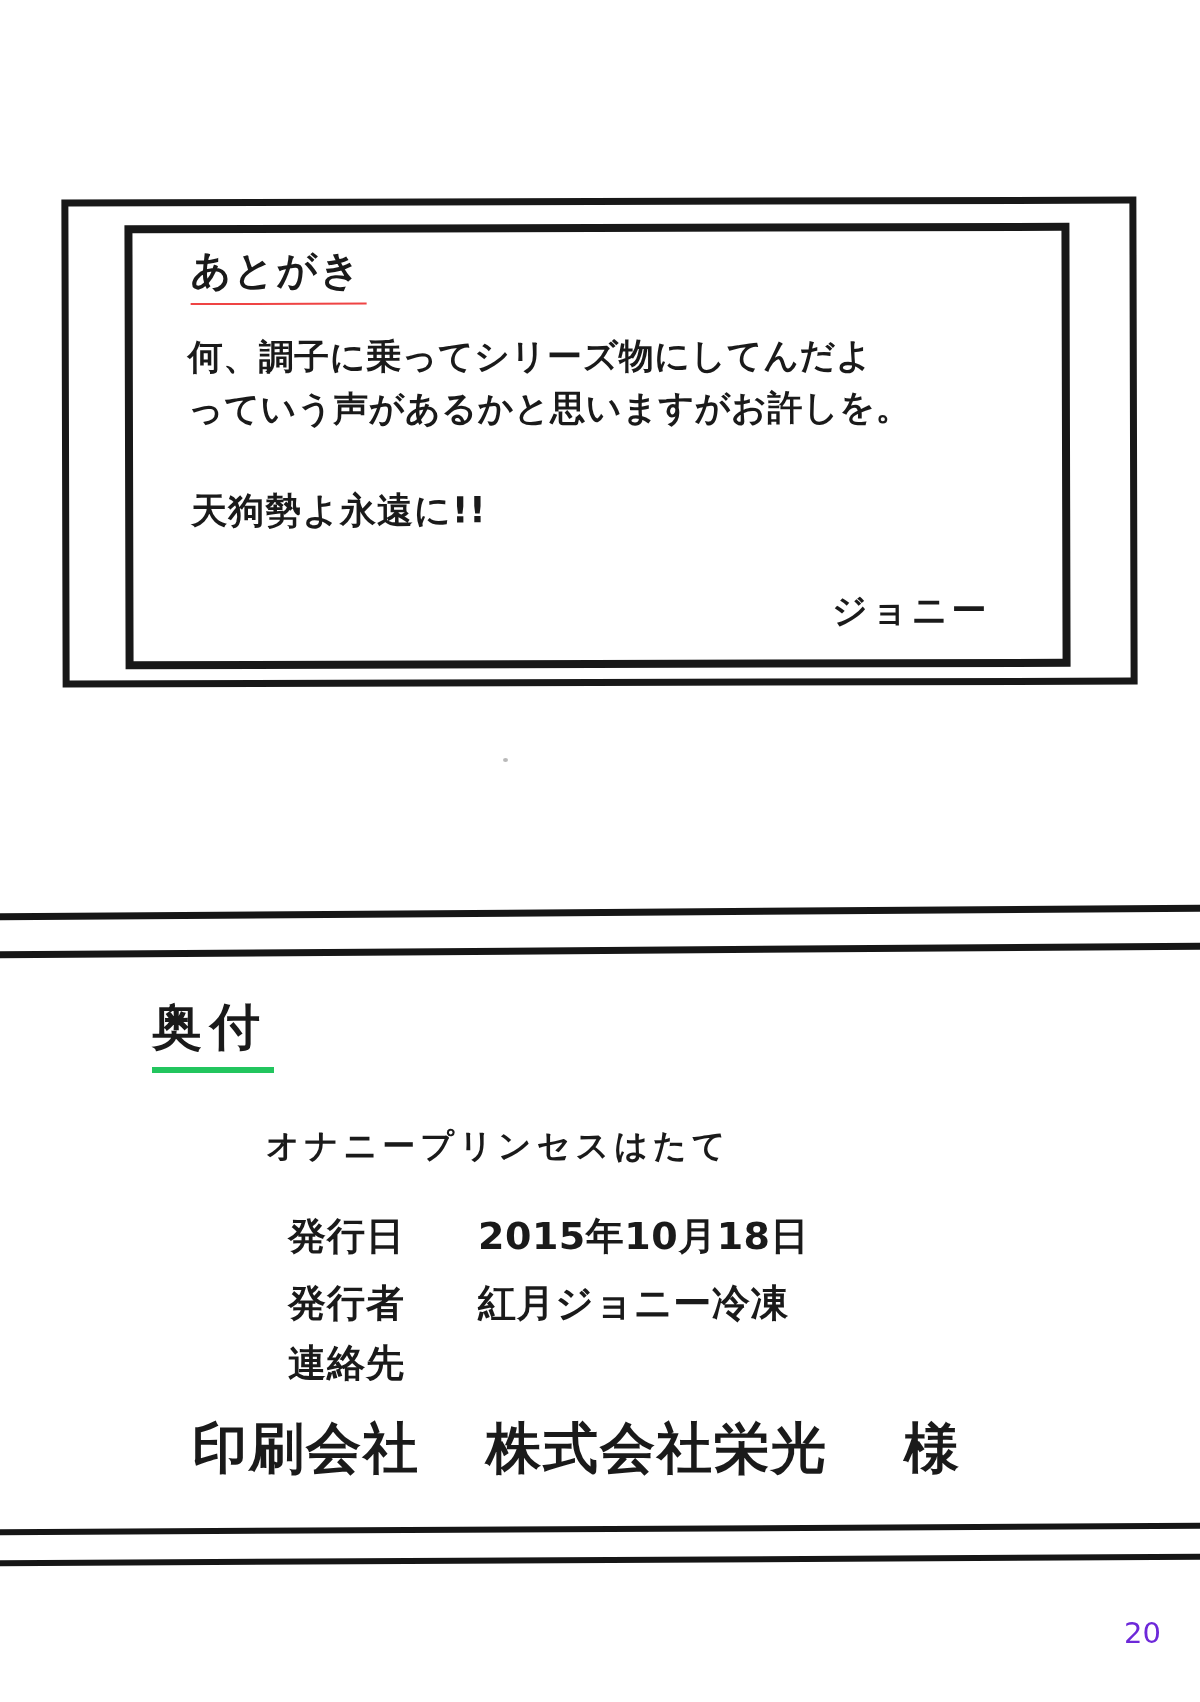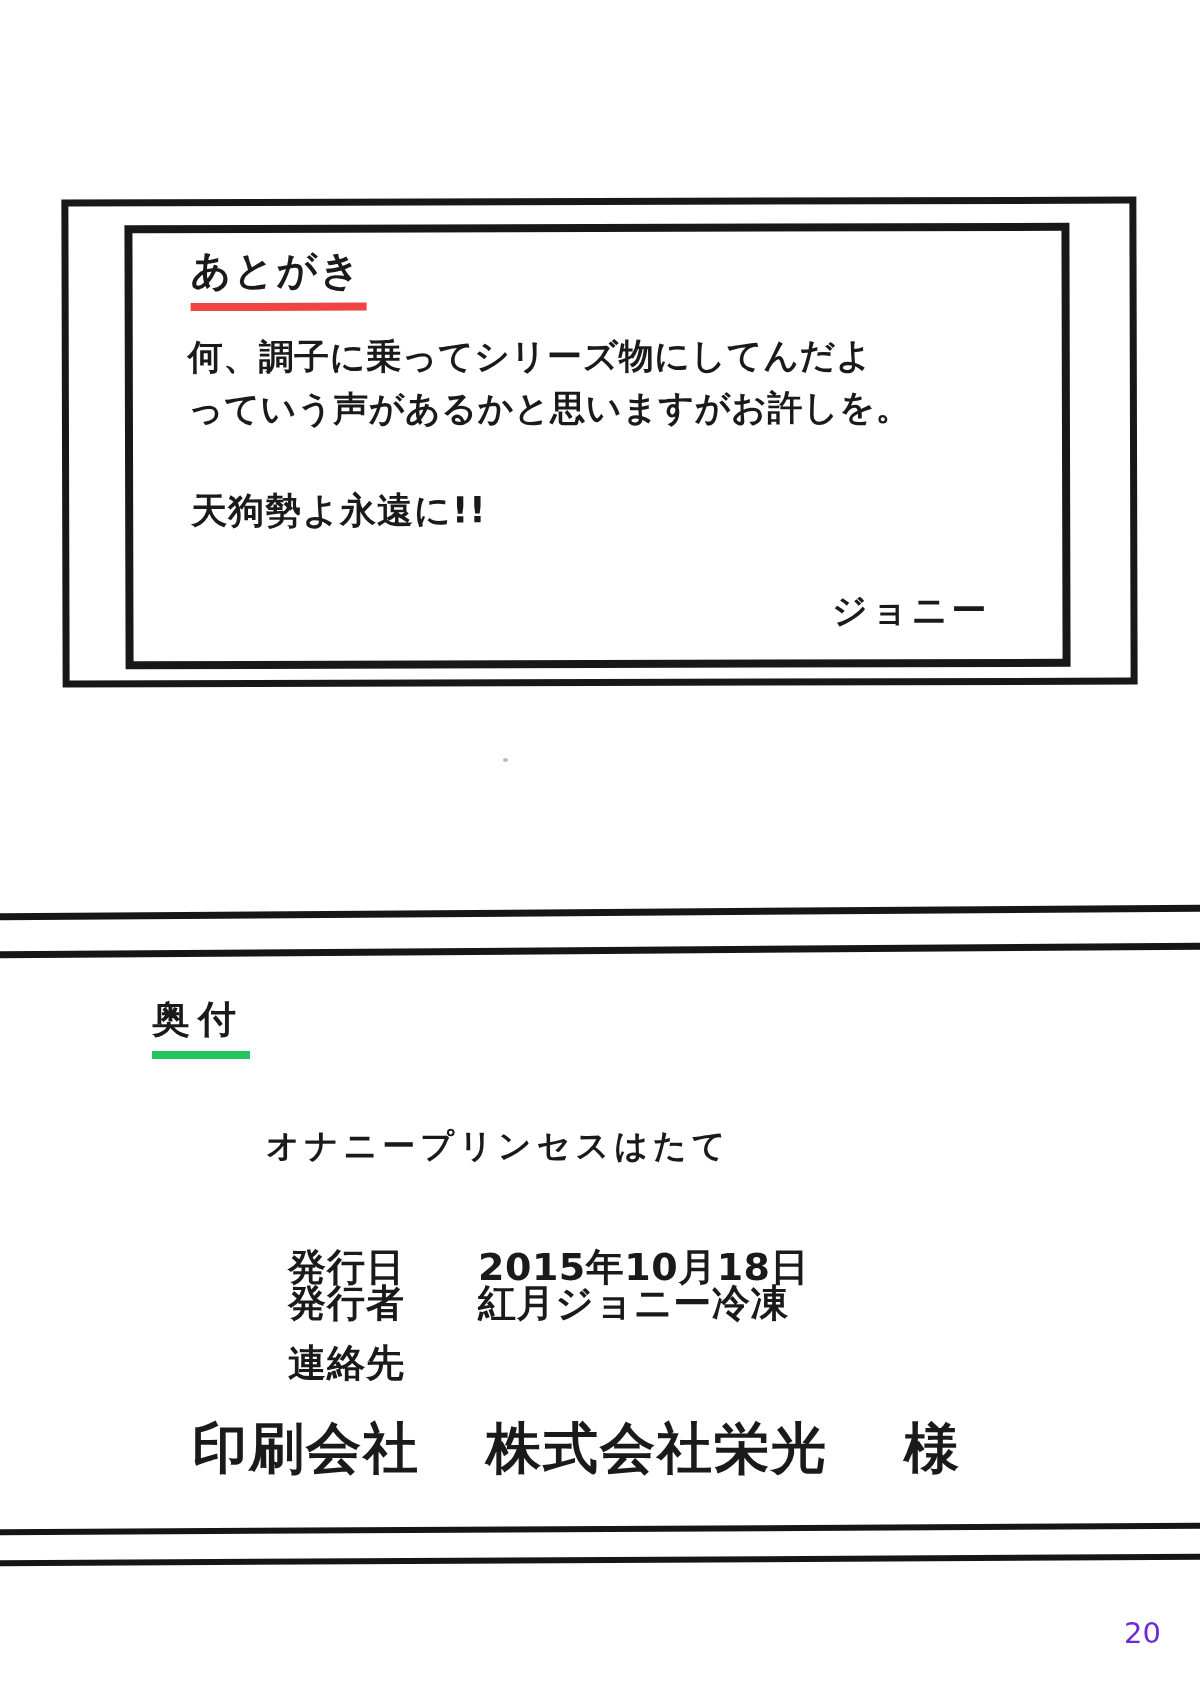--- a/index.html
+++ b/index.html
@@ -26,21 +26,21 @@
     width: 945px; height: 444px;
     border: 8px solid #181818;
   }
   .aw-heading {
     position: absolute;
     left: 58px; top: 10px;
     font-size: 40px;
     font-weight: 700;
     letter-spacing: 2px;
     padding: 0 4px 5px 0;
-    border-bottom: 8px solid #ef4444;
+    border-bottom: 2px solid #ef4444;
     white-space: nowrap;
   }
   .aw-body {
     position: absolute;
     left: 55px; top: 98px;
     font-size: 35px;
     font-weight: 600;
     line-height: 52px;
     letter-spacing: 0.5px;
     white-space: nowrap;
@@ -65,45 +65,45 @@
   
   .rule { left: -8px; width: 1216px; background: #161616; }
   .rule-mid-1    { top: 909px;  height: 7px; transform: rotate(-0.4deg); }
   .rule-mid-2    { top: 947px;  height: 7px; transform: rotate(-0.4deg); }
   .rule-bot-1    { top: 1526px; height: 6px; transform: rotate(-0.3deg); }
   .rule-bot-2    { top: 1557px; height: 6px; transform: rotate(-0.3deg); }
 
   
   .col-heading {
     left: 152px; top: 994px;
-    font-size: 38px;
+    font-size: 50px;
     font-weight: 700;
     letter-spacing: 8px;
     padding: 0 6px 6px 0;
-    border-bottom: 8px solid #22c55e;
+    border-bottom: 6px solid #22c55e;
     white-space: nowrap;
   }
   .col-title {
     left: 266px; top: 1124px;
     font-size: 33px;
     font-weight: 700;
     letter-spacing: 5px;
     white-space: nowrap;
   }
   .col-row {
     left: 288px;
     display: flex;
     align-items: flex-start;
     font-size: 38px;
     font-weight: 600;
     white-space: nowrap;
   }
   .col-row .lbl { width: 150px; letter-spacing: 1px; }
   .col-row .val { margin-left: 40px; letter-spacing: 0.5px; }
-  .row-1 { top: 1211px; margin-top: 31px; }
+  .row-1 { top: 1211px; }
   .row-2 { top: 1278px; }
   .row-3 { top: 1338px; }
 
   .printer-line {
     left: 192px; top: 1412px;
     display: flex;
     align-items: flex-start;
     font-size: 55px;
     font-weight: 700;
     letter-spacing: 2px;

